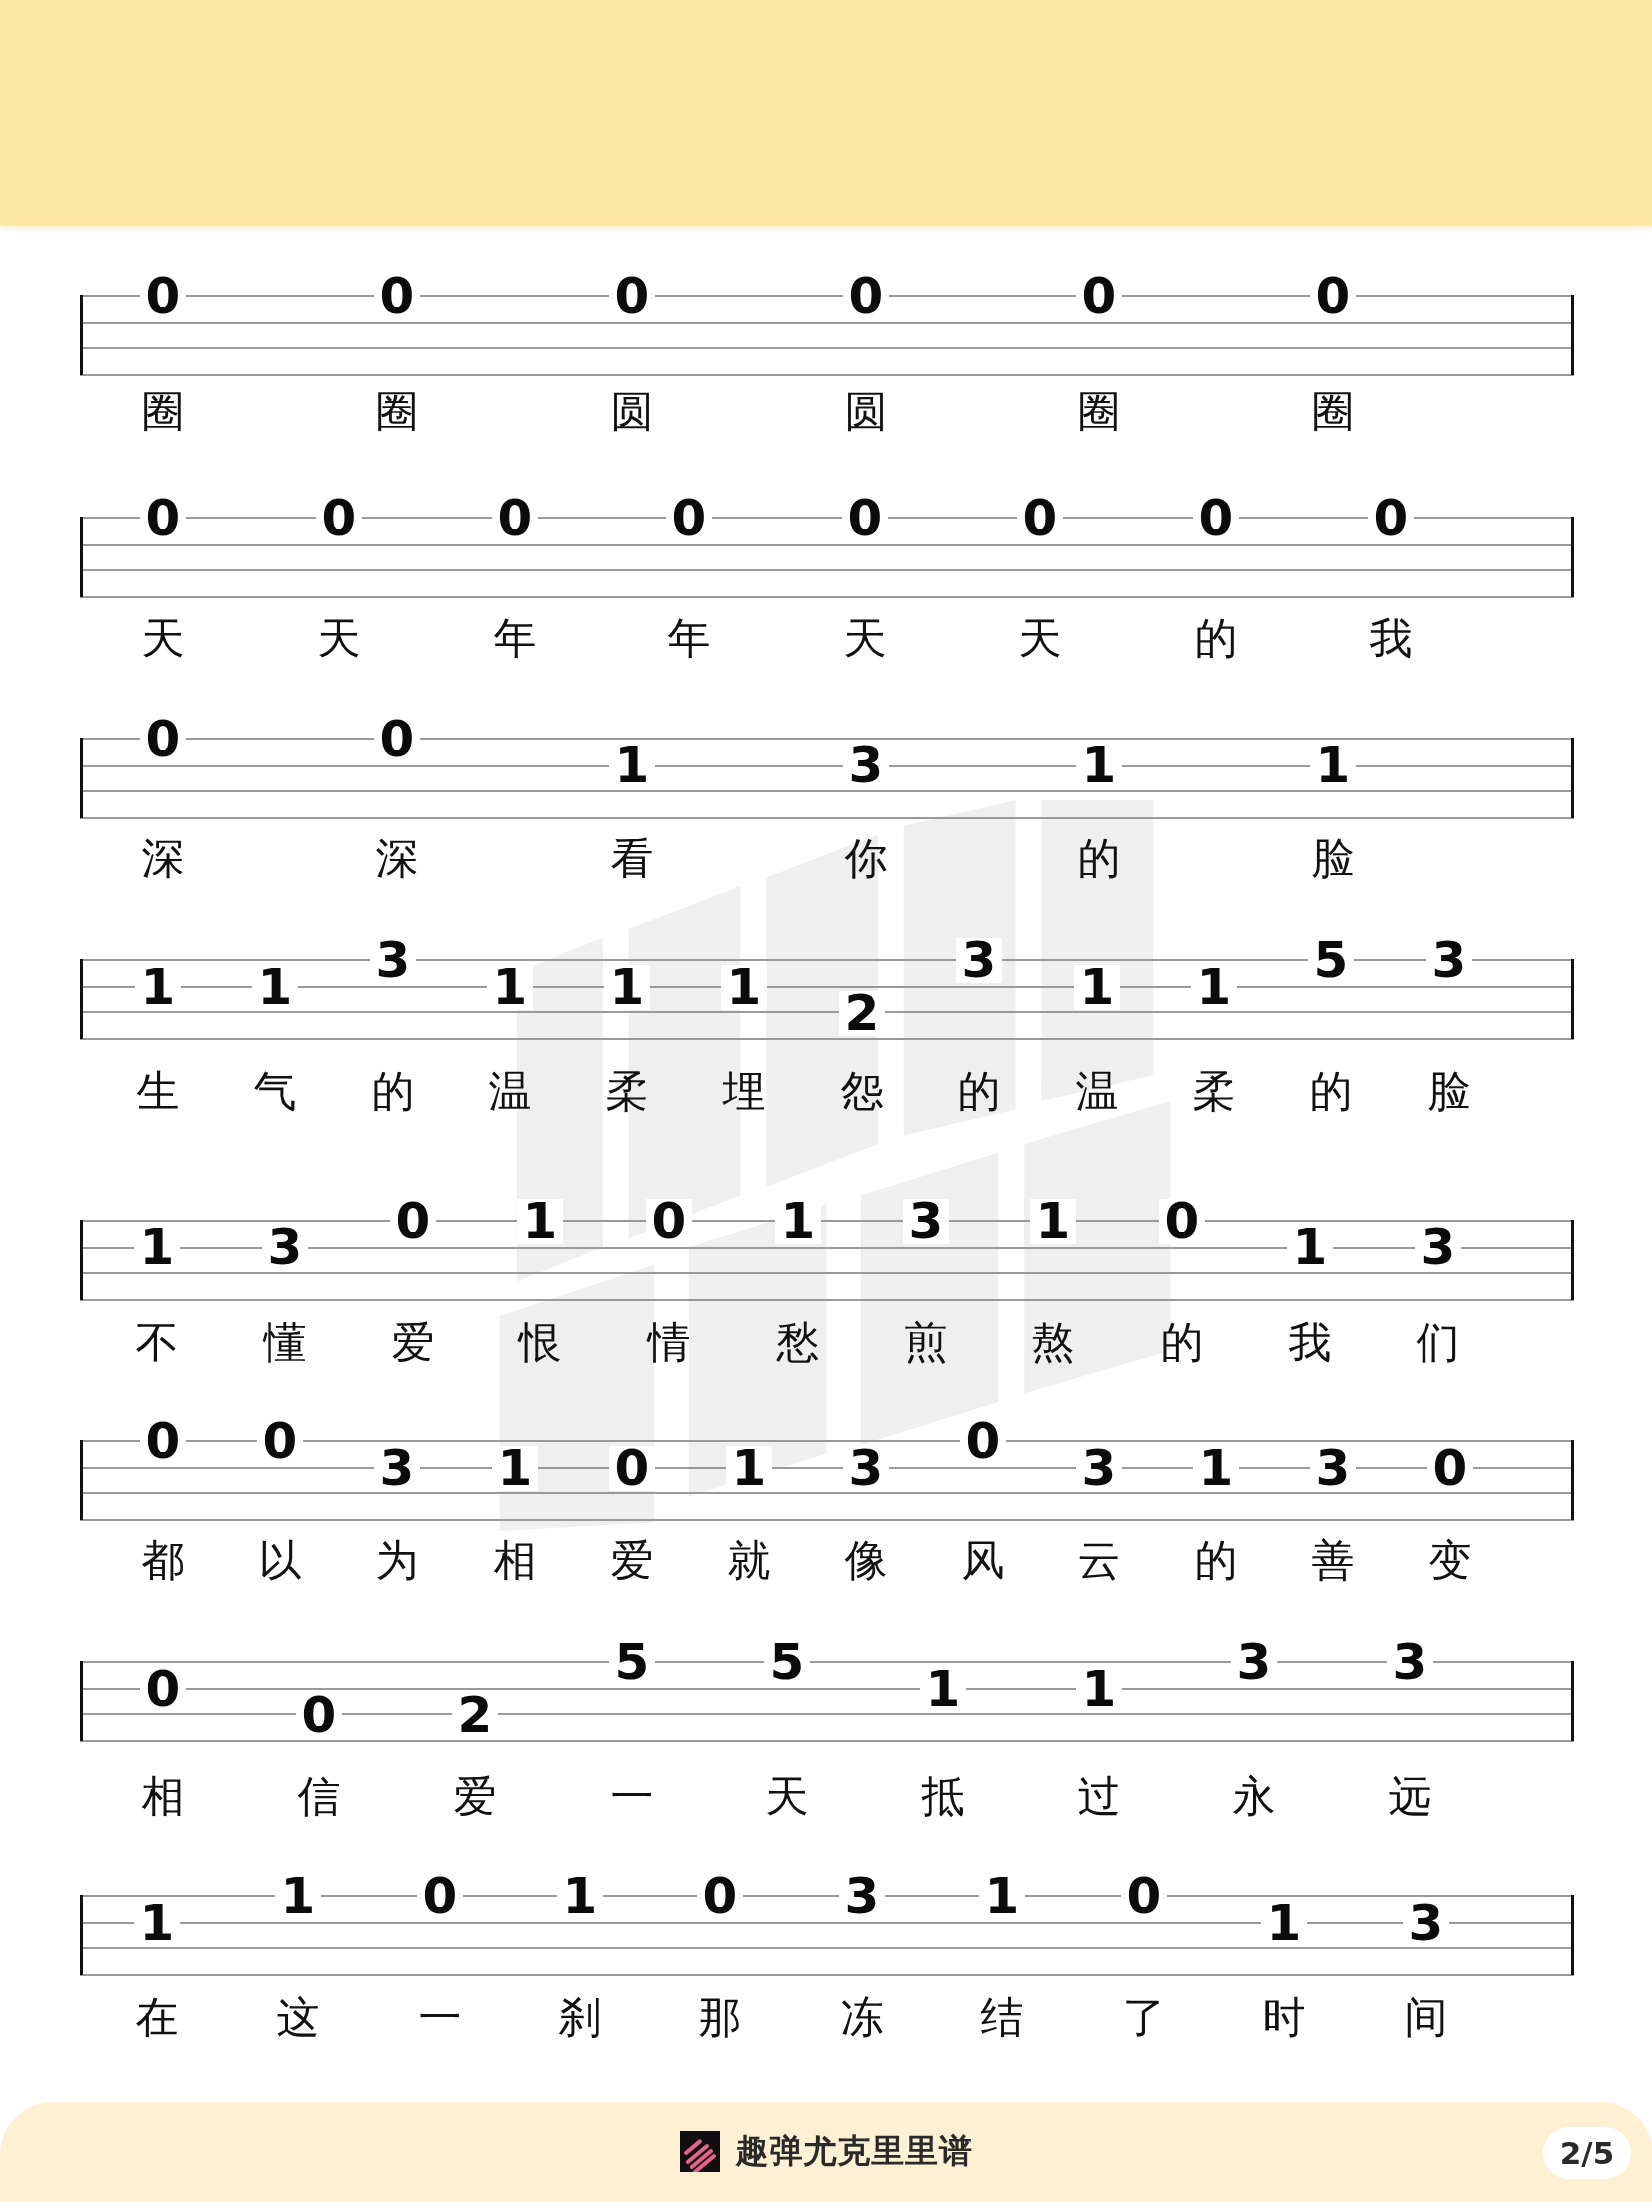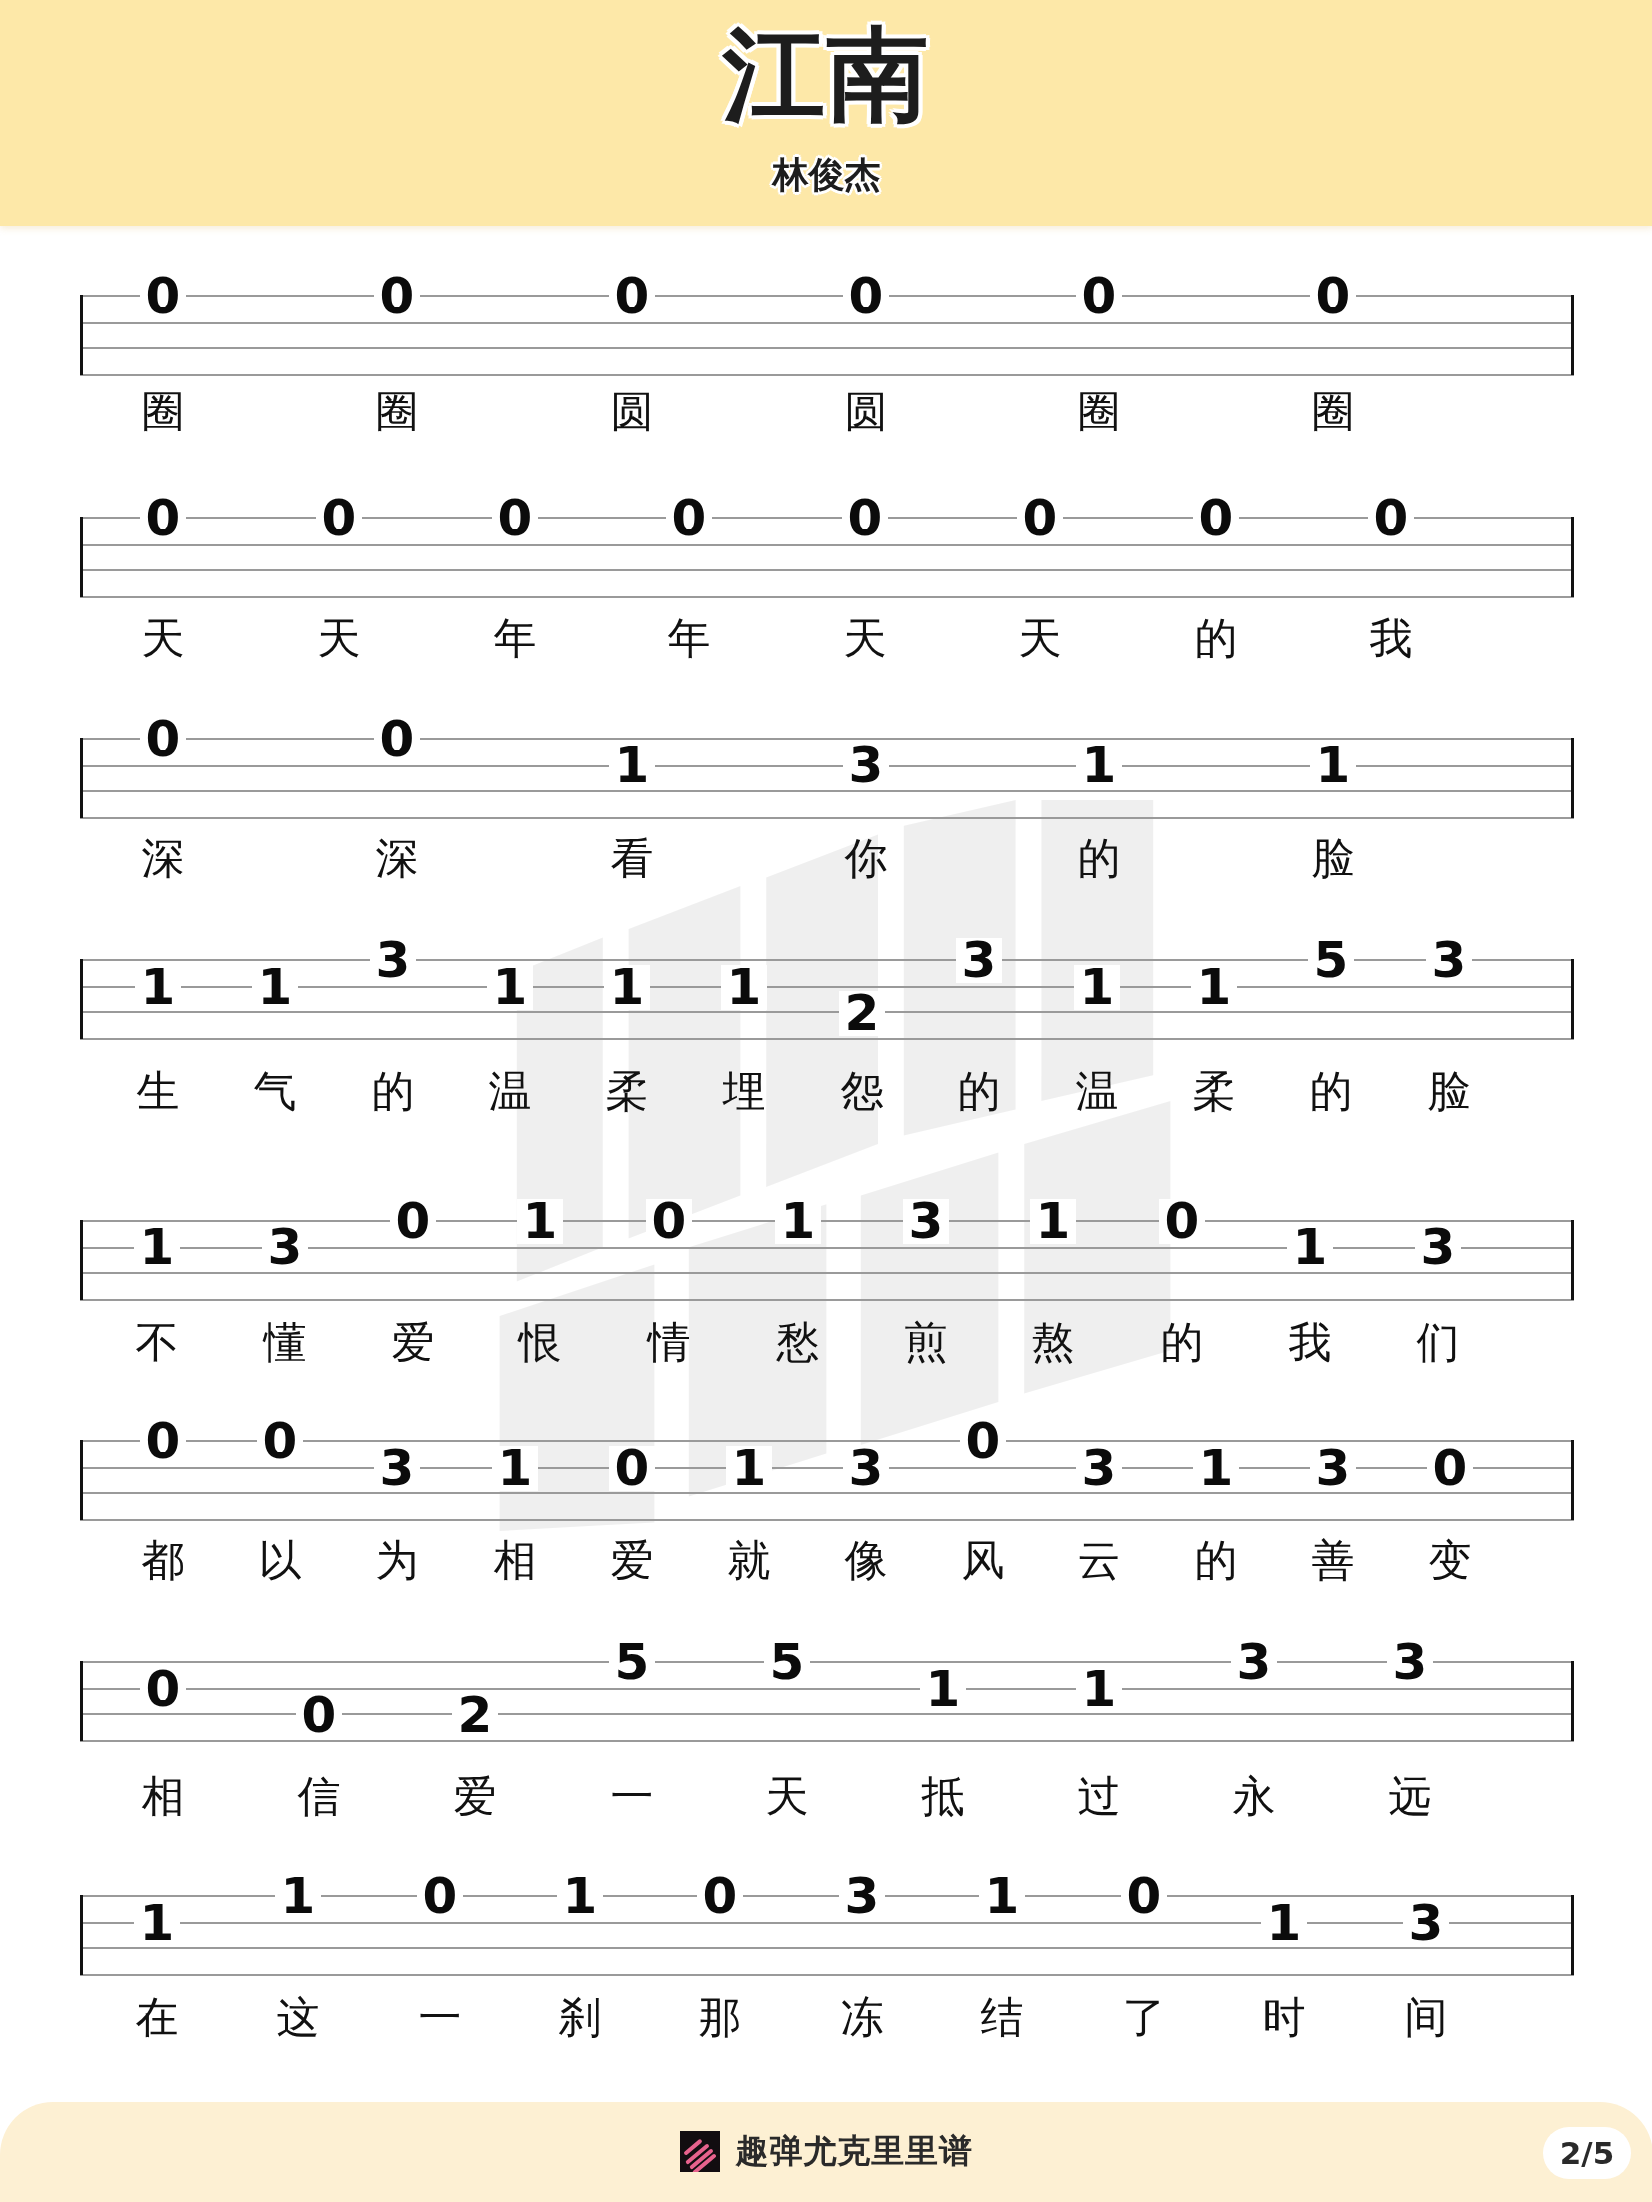--- a/index.html
+++ b/index.html
@@ -82,22 +82,20 @@
     position: absolute; left: 1543px; top: 2127px; width: 88px; height: 52px;
     background: #ffffff; border-radius: 26px;
     display: flex; align-items: center; justify-content: center;
     font-size: 31px; font-weight: bold; color: #2a2a2a;
   }
 </style>
 </head>
 <body>
 
 <div class="header">
-  <div class="song-title">江南</div>
-  <div class="song-artist">林俊杰</div>
 </div>
 
 <svg class="watermark" viewBox="0 0 820 850">
   <g fill="#000">
     <polygon points="40,200 140,160 140,520 40,560"></polygon>
     <polygon points="170,150 300,100 300,460 170,510"></polygon>
     <polygon points="330,90 460,40 460,400 330,450"></polygon>
     <polygon points="490,30 620,0 620,360 490,390"></polygon>
     <polygon points="650,0 780,0 780,320 650,350"></polygon>
     <polygon points="20,600 200,540 200,840 20,850"></polygon>

